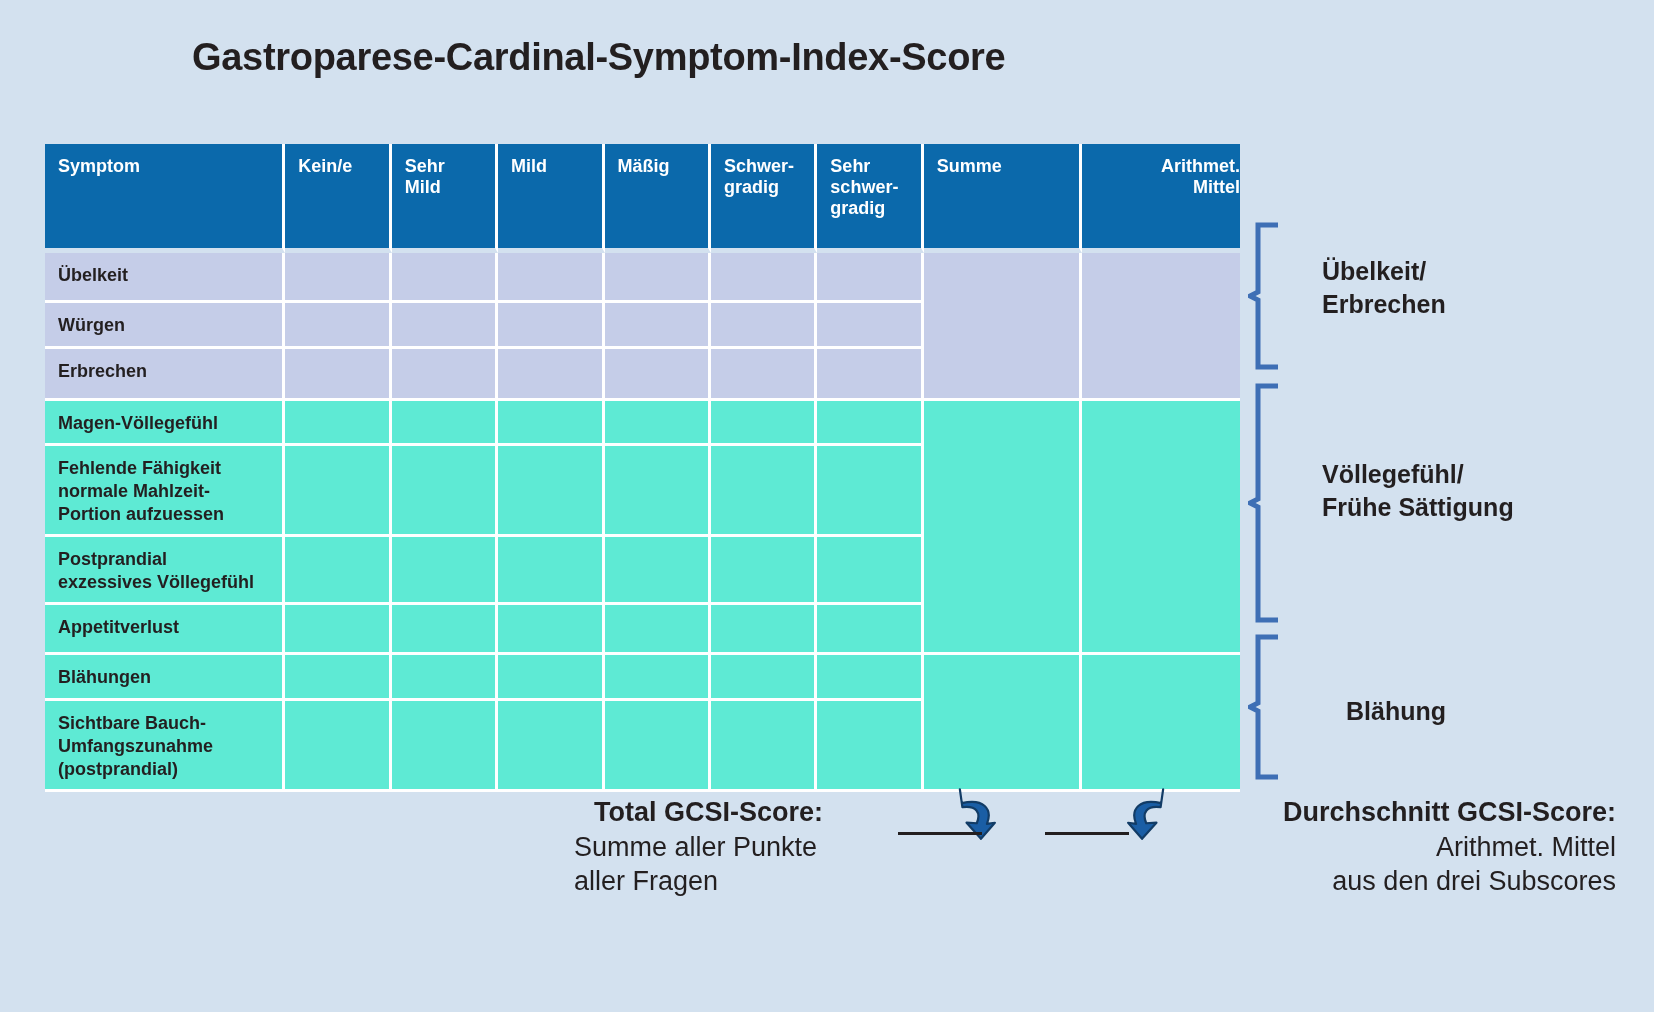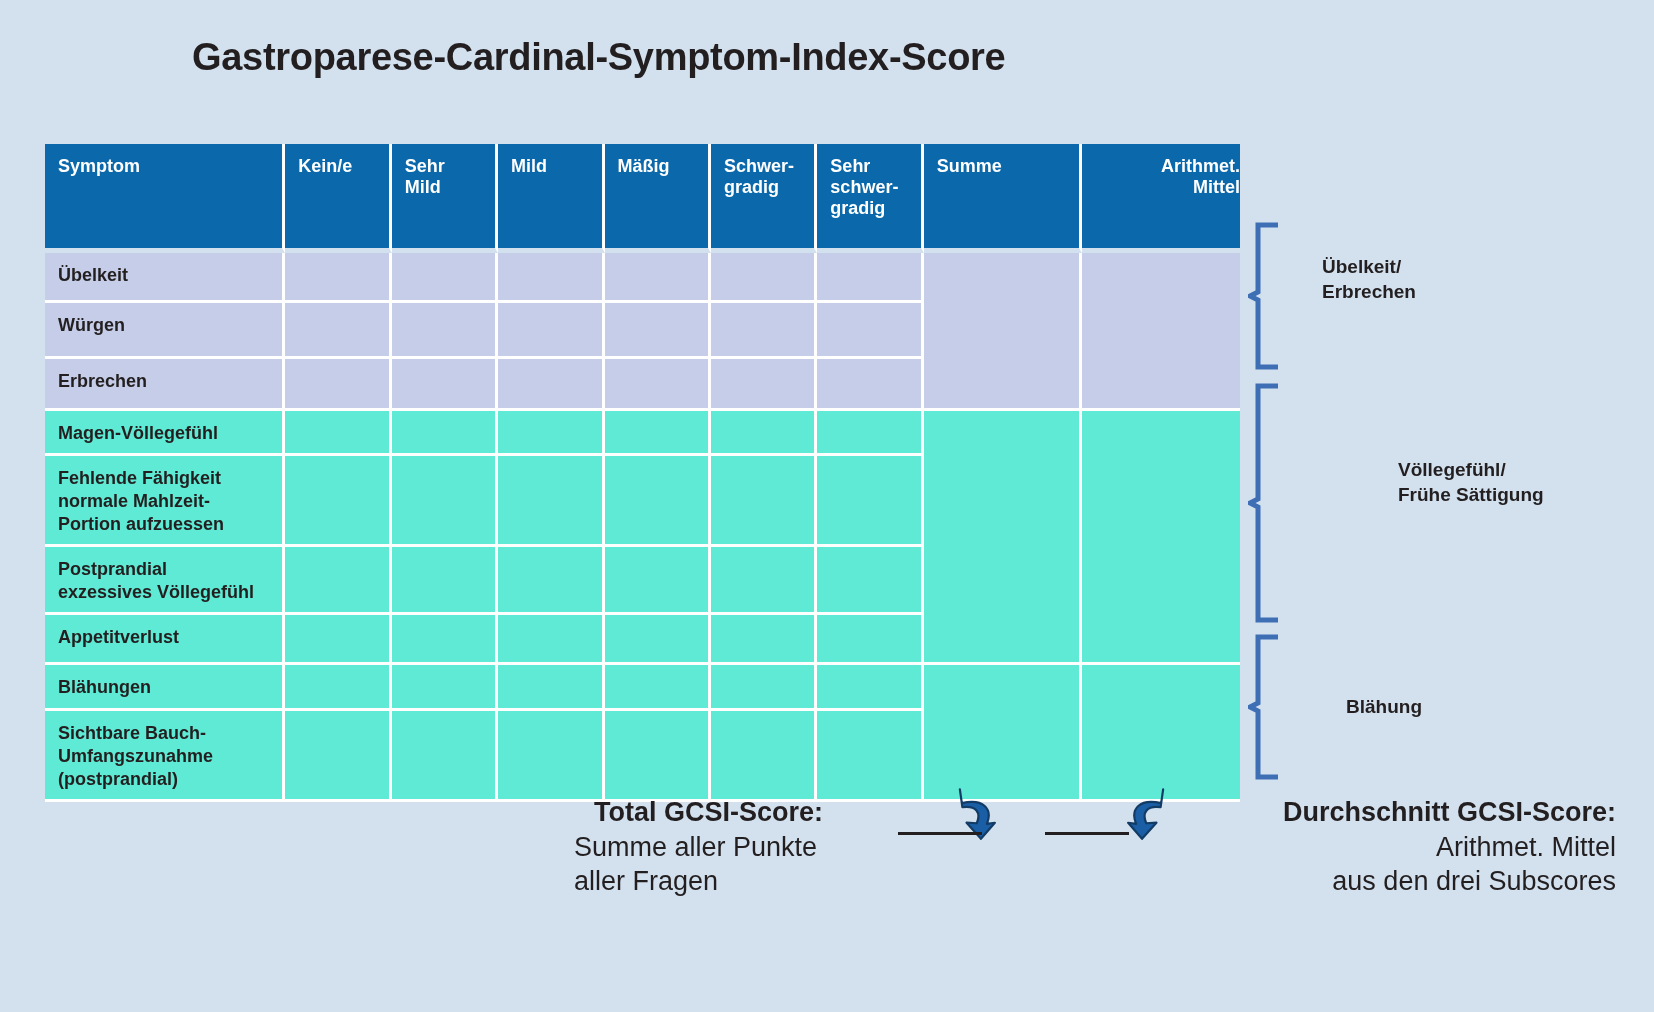--- a/index.html
+++ b/index.html
@@ -77,42 +77,42 @@
     padding: 11px 8px 8px 13px;
   }
   td.cell { }
 
   
   .g1 { background: #c5cde8; }
   .g2 { background: #5eead4; }
   .g3 { background: #5eead4; }
 
   .r-h1 { height: 50px; }
-  .r-h2 { height: 56px; }
+  .r-h2 { height: 46px; }
   .r-h3 { height: 52px; }
   .r-h4 { height: 44px; }
   .r-h5 { height: 74px; }
   .r-h6 { height: 56px; }
   .r-h7 { height: 50px; }
   .r-h8 { height: 46px; }
   .r-h9 { height: 75px; }
 
   
   .brace {
     position: absolute;
     stroke: #3e6fb5;
     stroke-width: 5;
     fill: none;
     stroke-linecap: butt;
     stroke-linejoin: miter;
   }
 
   .brace-label {
     position: absolute;
-    font-size: 19px;
+    font-size: 25px;
     font-weight: bold;
     line-height: 1.3;
     color: #231f20;
     white-space: pre-line;
   }
 
   
   .note {
     position: absolute;
     font-size: 27px;
@@ -275,21 +275,21 @@
 
   <svg class="brace" style="left:1248px; top:222px;" width="40" height="148" viewBox="0 0 40 148">
     <path d="M 30 3 L 10 3 L 10 70 L 2 74 L 10 78 L 10 145 L 30 145" fill="none" stroke="#3e6fb5" stroke-width="5"></path>
   </svg>
   <div class="brace-label" style="left: 1322px; top: 255px; white-space: pre-line;">Übelkeit/
 Erbrechen</div>
 
   <svg class="brace" style="left:1248px; top:383px;" width="40" height="240" viewBox="0 0 40 240">
     <path d="M 30 3 L 10 3 L 10 116 L 2 120 L 10 124 L 10 237 L 30 237" fill="none" stroke="#3e6fb5" stroke-width="5"></path>
   </svg>
-  <div class="brace-label" style="left: 1398px; top: 458px; white-space: pre-line;">Völlegefühl/
+  <div class="brace-label" style="left: 1322px; top: 458px; white-space: pre-line;">Völlegefühl/
 Frühe Sättigung</div>
 
   <svg class="brace" style="left:1248px; top:634px;" width="40" height="146" viewBox="0 0 40 146">
     <path d="M 30 3 L 10 3 L 10 69 L 2 73 L 10 77 L 10 143 L 30 143" fill="none" stroke="#3e6fb5" stroke-width="5"></path>
   </svg>
   <div class="brace-label" style="left:1346px; top:695px;">Blähung</div>
 
   <svg class="arrow-svg" style="left:955px; top:780px;" width="60" height="60" viewBox="0 0 60 60">
     <path d="M 8 6 L 8 20 C 30 18 38 30 30 44 L 38 44 L 22 58 L 10 40 L 20 42 C 26 32 22 24 8 24 Z" fill="#1a5ea5" stroke="#123c66" stroke-width="2.2" stroke-linejoin="round" transform="rotate(-8 30 30)"></path>
   </svg>

